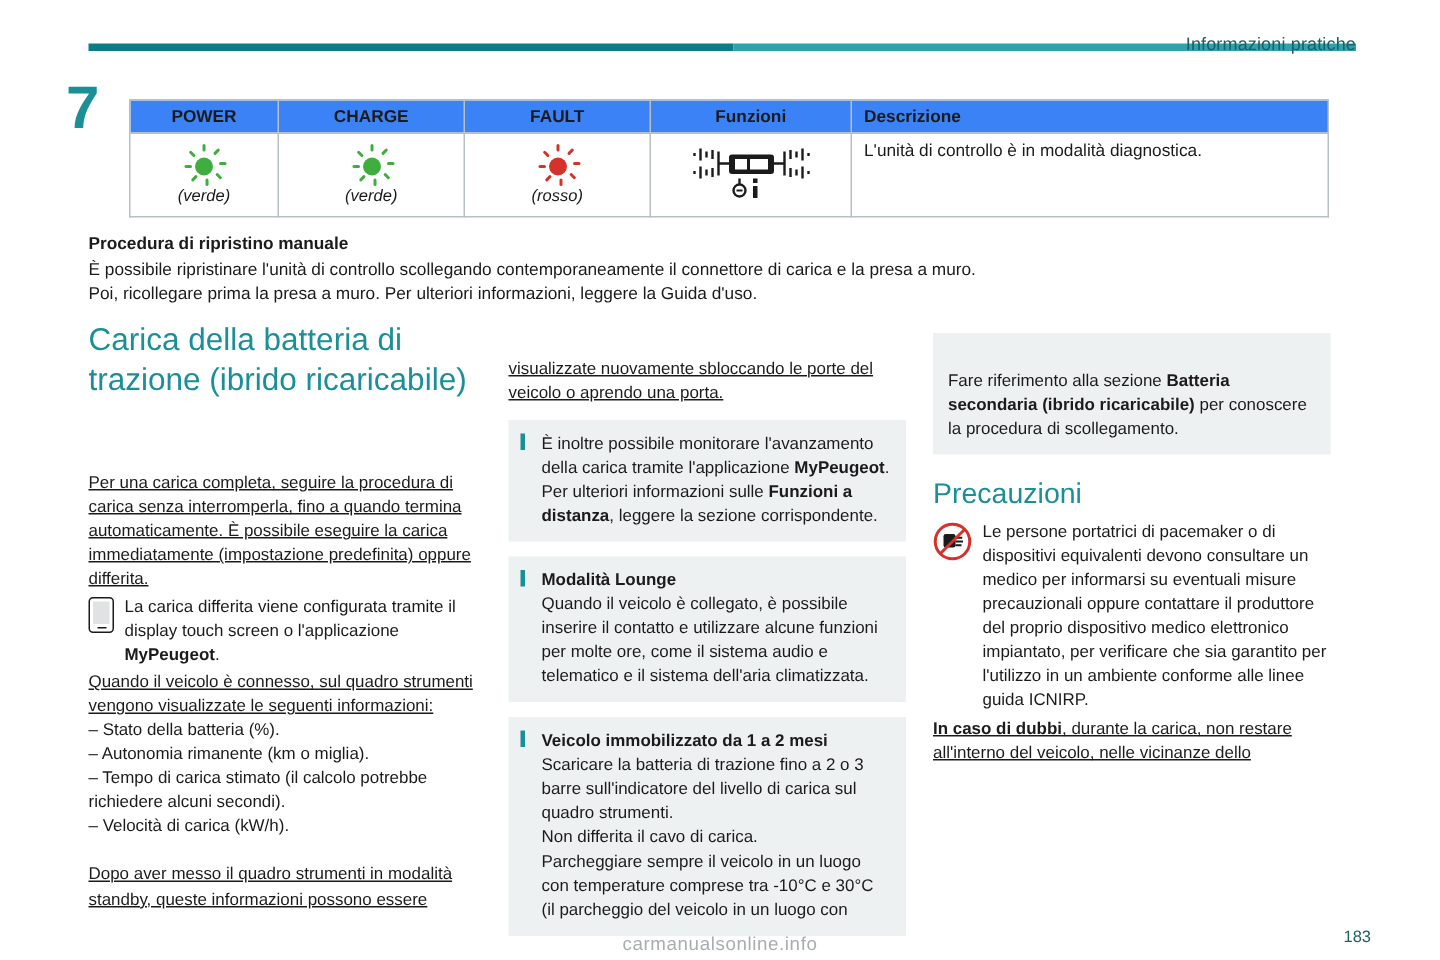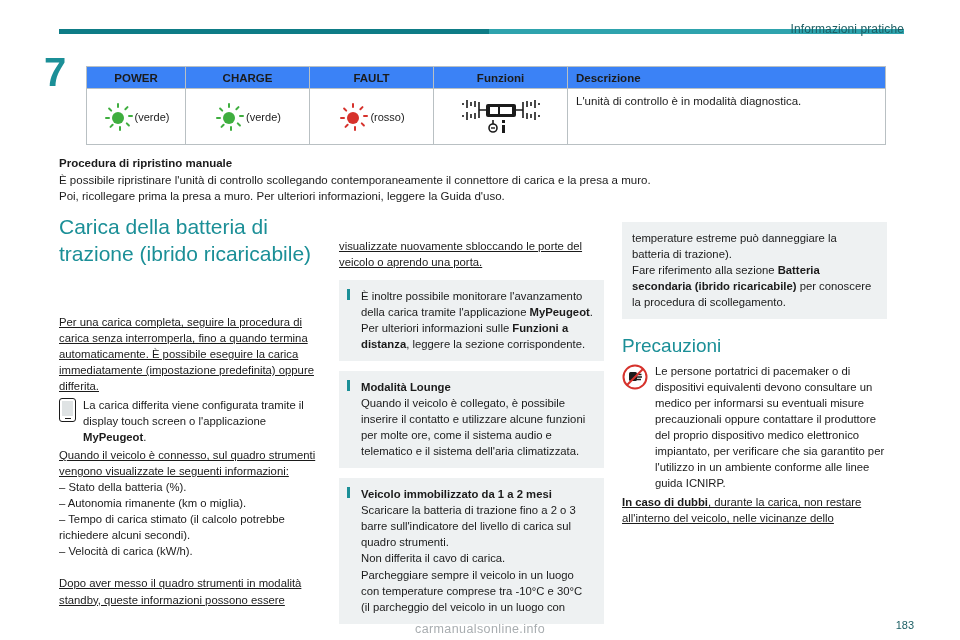--- a/index.html
+++ b/index.html
@@ -64,21 +64,21 @@
   .table thead th.left { text-align: left; padding-left: 8px; }
   .col1 { width: 99px; }
   .col2 { width: 124px; }
   .col3 { width: 124px; }
   .col4 { width: 134px; }
   .col5 { width: auto; }
 
   .cellbody { height: 56px; vertical-align: middle; text-align: center; }
   .cellbody.desc { text-align: left; vertical-align: top; padding: 5px 8px 0 8px; line-height: 1.35; }
 
-  .led-wrap { display: flex; align-items: center; justify-content: center; gap: 2px; }
+  .led-wrap { display: flex; flex-direction: column; align-items: center; justify-content: space-between; gap: 2px; font-style: italic; }
   .led-label { font-size: 11px; color: #1b1b1b; }
 
   
   .led { position: relative; width: 30px; height: 26px; }
   .led .core {
     position: absolute; left: 9px; top: 8px;
     width: 12px; height: 12px; border-radius: 50%;
   }
   .led.green .core { background: #3fae3f; }
   .led.red .core { background: #d6322c; }
@@ -340,21 +340,21 @@
       <span>Scaricare la batteria di trazione fino a 2 o 3 barre sull'indicatore del livello di carica sul quadro strumenti.</span><br>
       <span>Non differita il cavo di carica.</span><br>
       <span>Parcheggiare sempre il veicolo in un luogo con temperature comprese tra -10°C e 30°C (il parcheggio del veicolo in un luogo con</span>
     </div>
   </div>
 </div>
 
 <div class="col colC">
   <div class="note" style="margin-top:0;">
     <div class="ibody" style="padding-left:0;">
-      <span>temperature estreme può danneggiare la batteria di trazione).</span><br>
+      <br>
       <span>Fare riferimento alla sezione </span><b>Batteria secondaria (ibrido ricaricabile)</b><span> per conoscere la procedura di scollegamento.</span>
     </div>
   </div>
 
   <div class="subhead">Precauzioni</div>
 
 
   <div class="inline-icon-block">
     <svg class="pacemaker-icon" viewBox="0 0 26 26">
       <circle cx="13" cy="13" r="11.5" fill="none" stroke="#d6322c" stroke-width="2"></circle>

